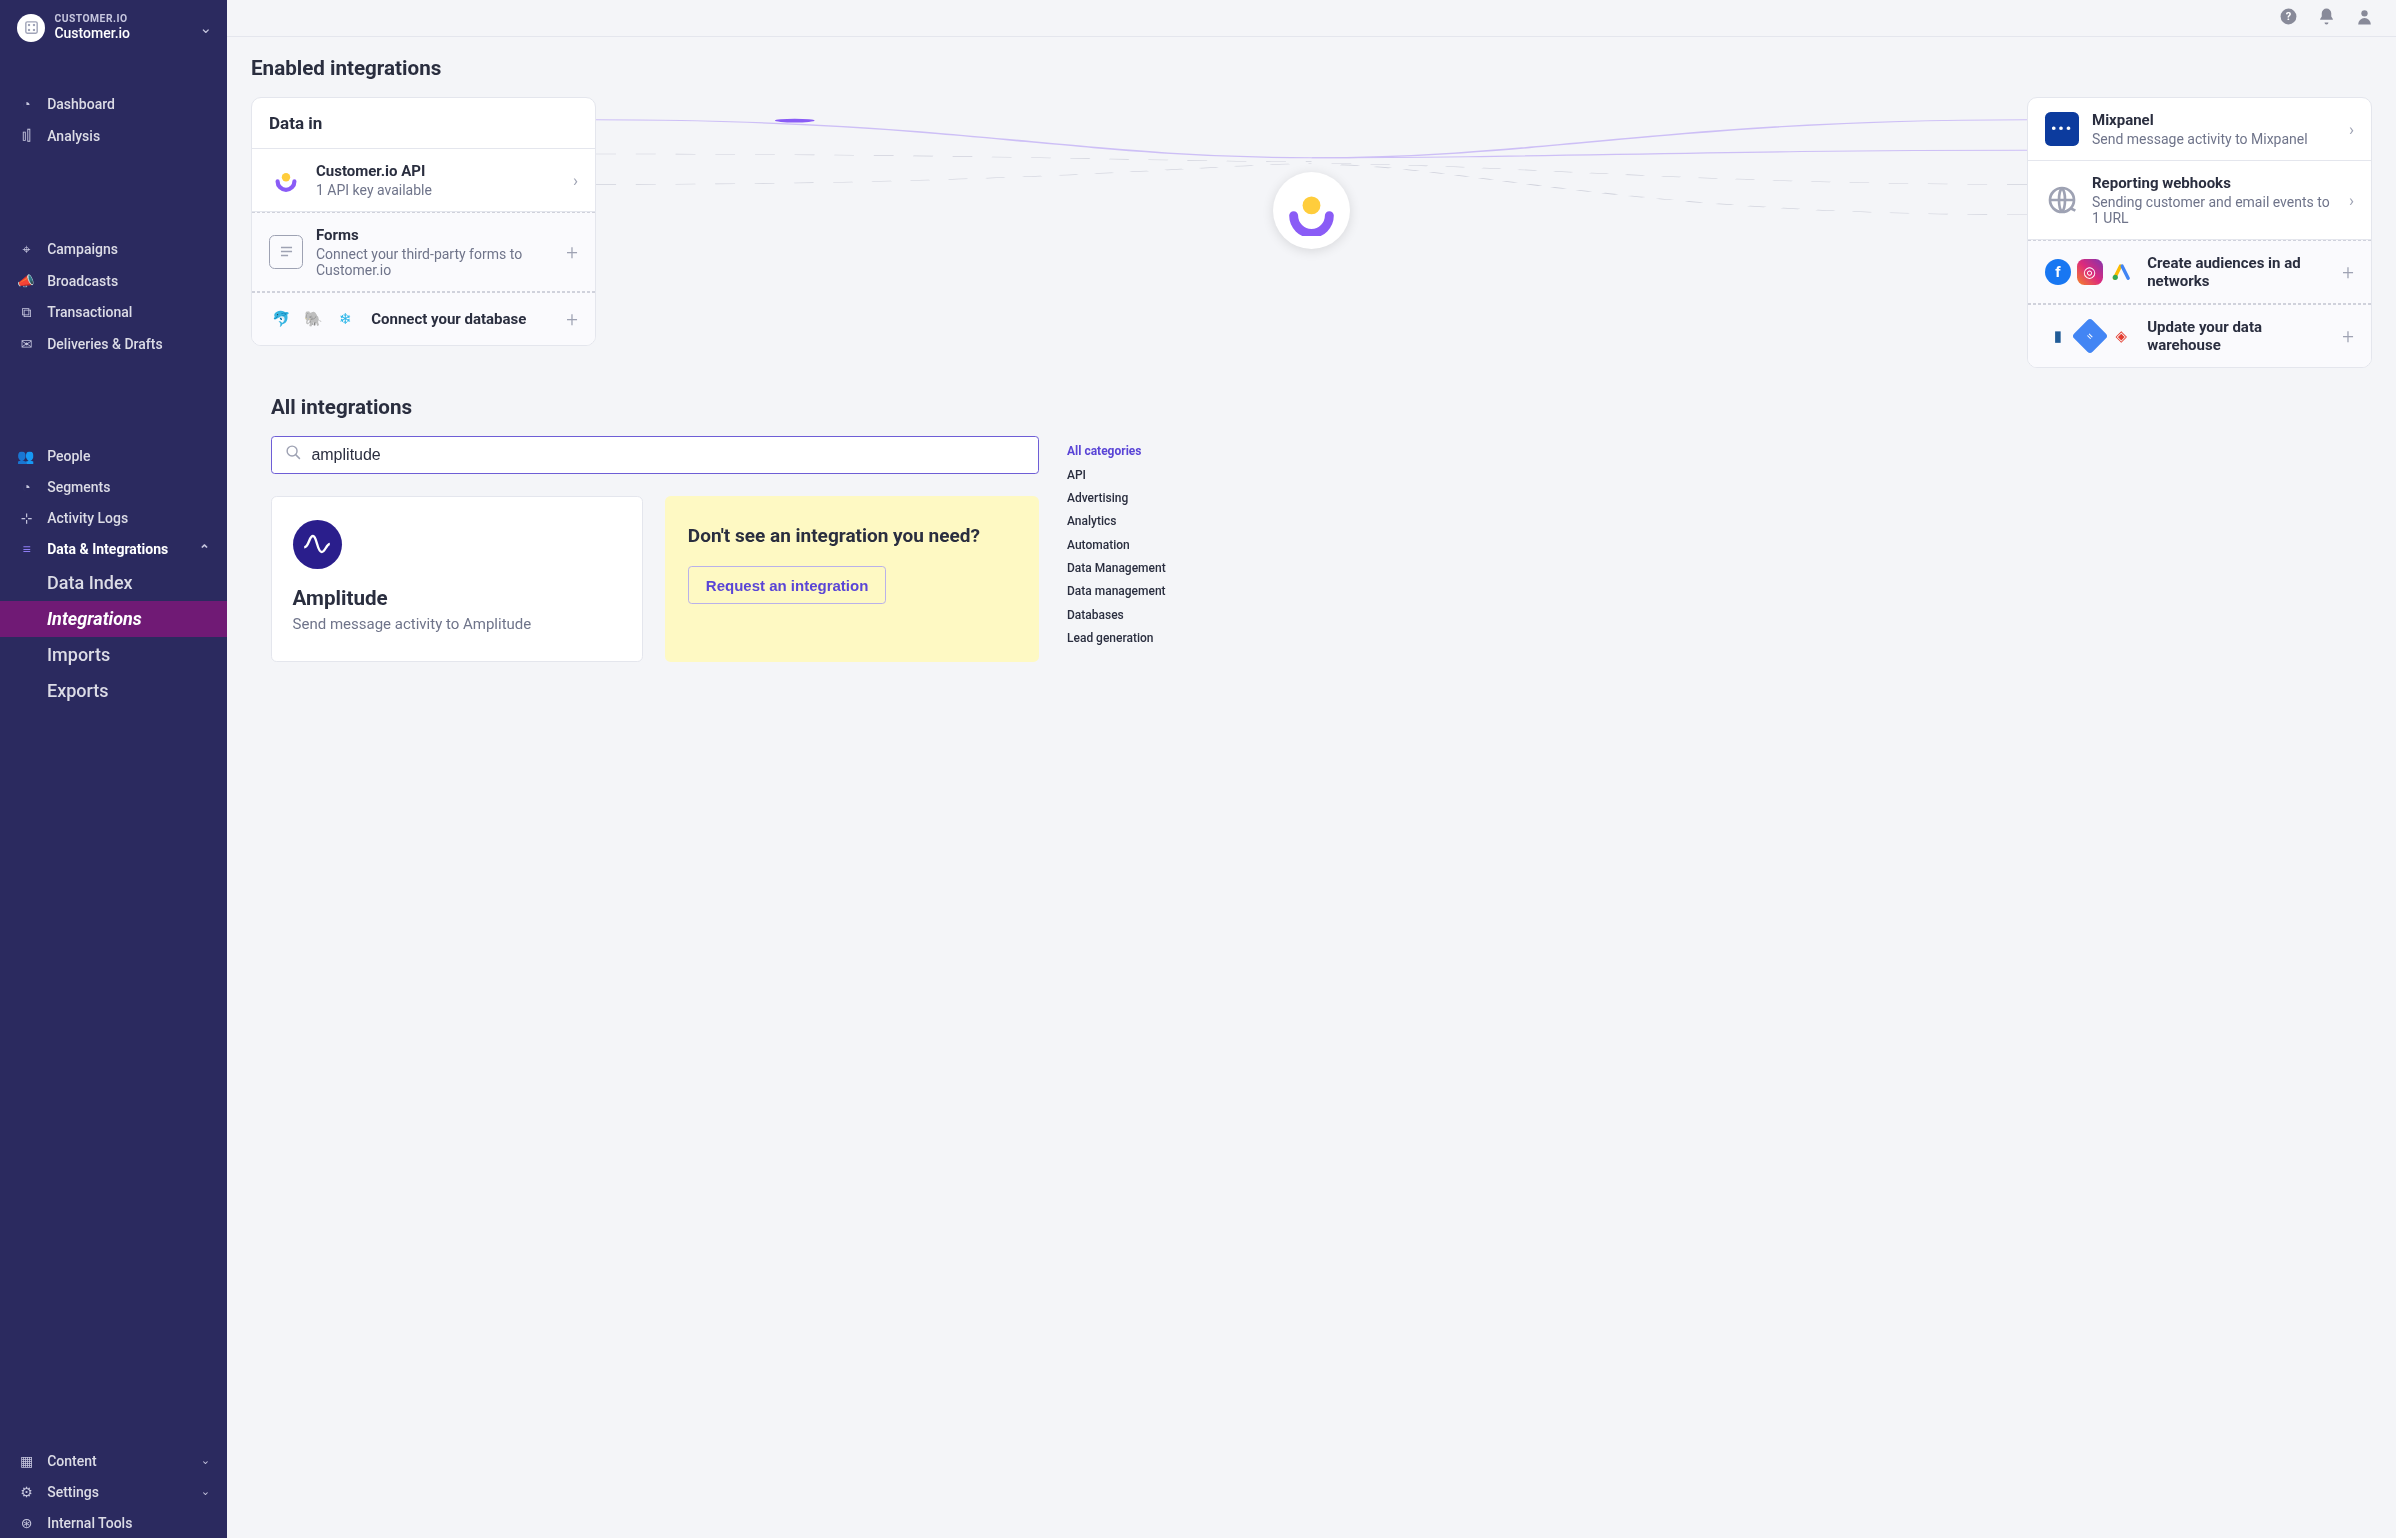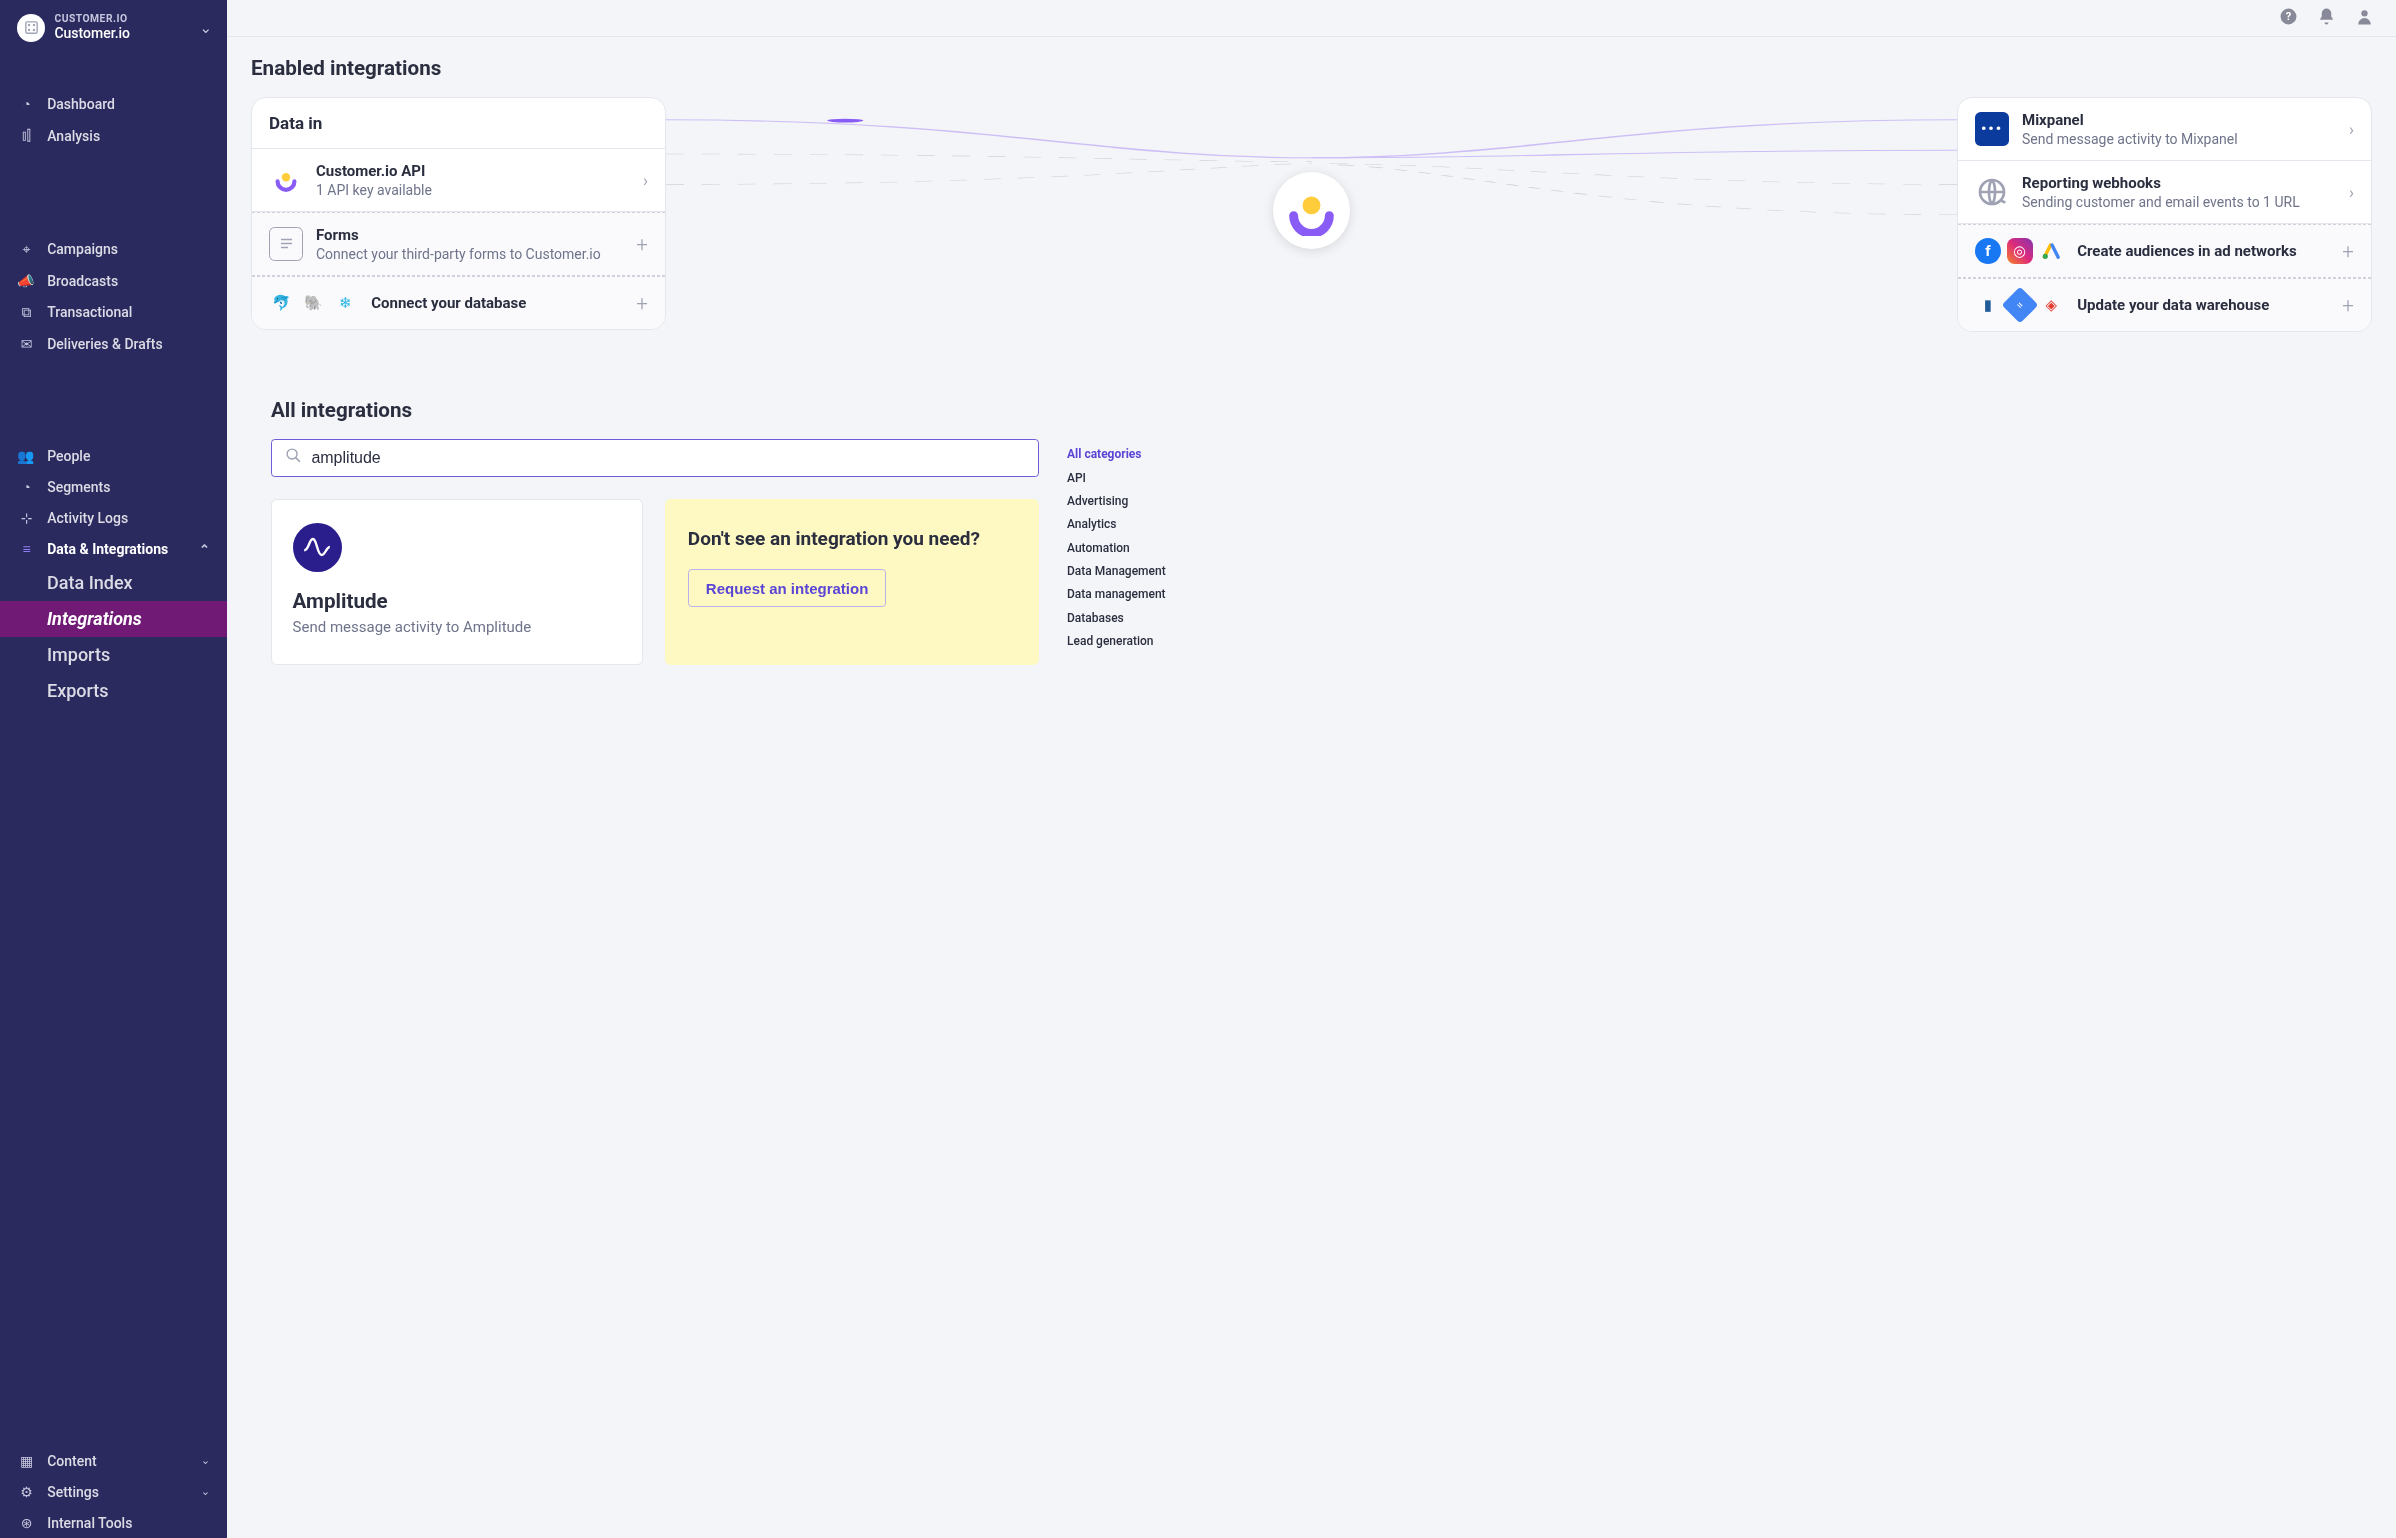--- a/index.html
+++ b/index.html
@@ -27,41 +27,41 @@
 
 
 .main { flex:1; display:flex; flex-direction:column; }
 .topbar { height:37px; display:flex; justify-content:flex-end; align-items:center; gap:19px; padding:0 22.5px; border-bottom:0.9px solid #e4e6ed; }
 .topbar .ticon { color:#888a99; cursor:pointer; }
 
 .content { padding: 19px 24px 37px 24px; }
 h2.section { font-size:20.6px; font-weight:700; color:#2a2e3f; margin-bottom:17px; }
 
 .enabled-row { display:flex; align-items:flex-start; gap:0; position:relative; }
-.panel { background:#fff; border:0.9px solid #e4e6ed; border-radius:15px; width:415px; overflow:hidden; }
+.panel { background:#fff; border:0.9px solid #e4e6ed; border-radius:10px; width:345px; overflow:hidden; }
 .panel-title { font-size:17px; font-weight:700; padding:15px 17px; border-bottom:0.9px solid #e4e6ed; color:#2a2e3f; }
 .row { display:flex; align-items:center; gap:13px; padding:13px 17px; border-bottom:0.9px solid #e4e6ed; cursor:pointer; }
 .row.dashed { border:0.9px dashed #d0d2dc; border-left:none; border-right:none; background:#fafafd; }
 .row:last-child { border-bottom:none; }
 .row-icon { width:34px; height:34px; border-radius:5.6px; display:flex; align-items:center; justify-content:center; flex-shrink:0; }
 .row-body { flex:1; }
 .row-title { font-size:15px; font-weight:700; color:#2a2e3f; }
 .row-sub { font-size:14px; color:#6f748a; margin-top:1.9px; }
 .row-action { color:#9ea2b3; font-size:17px; }
 .plus { color:#9ea2b3; font-size:20.6px; font-weight:300; }
 .multi-icons { display:flex; gap:5.6px; align-items:center; }
 .mi { width:26px; height:26px; border-radius:5.6px; display:flex; align-items:center; justify-content:center; font-size:15px; }
 
 .center-node { flex:1; display:flex; align-items:center; justify-content:center; padding-top:75px; position:relative; min-width:281px; }
 .node-circle { width:77px; height:77px; border-radius:50%; background:#fff; box-shadow:0 1.9px 11.2px rgba(0,0,0,.12); display:flex; align-items:center; justify-content:center; position:relative; z-index:2; }
 
 .svg-lines { position:absolute; top:0; left:0; width:100%; height:100%; z-index:1; }
 
 
-.all-section { margin-top:66px;padding-left:20px; }
+.all-section { margin-top:27px;padding-left:20px; }
 .search-row { display:flex; gap:28px; align-items:flex-start; }
 .search-col { flex:1; max-width:768px; }
 .searchbox { display:flex; align-items:center; gap:9.4px; border:1.9px solid #6e5ed6; border-radius:3.7px; padding:7.5px 13px; background:#fff; }
 .searchbox input { border:none; outline:none; font-size:16px; flex:1; color:#2a2e3f; background:transparent; }
 .search-icon { color:#9ea2b3; }
 
 .result-row { display:flex; gap:22.5px; margin-top:22.5px; }
 .result-card { flex:1; max-width:373px; background:#fff; border:0.9px solid #e4e6ed; border-radius:5.6px; padding:22.5px 20.6px 28px 20.6px; cursor:pointer; }
 .result-logo { width:49px; height:49px; border-radius:50%; background:#2a1e8c; display:flex; align-items:center; justify-content:center; margin-bottom:17px; }
 .result-title { font-size:20.6px; font-weight:700; color:#2a2e3f; margin-bottom:5.6px; }

